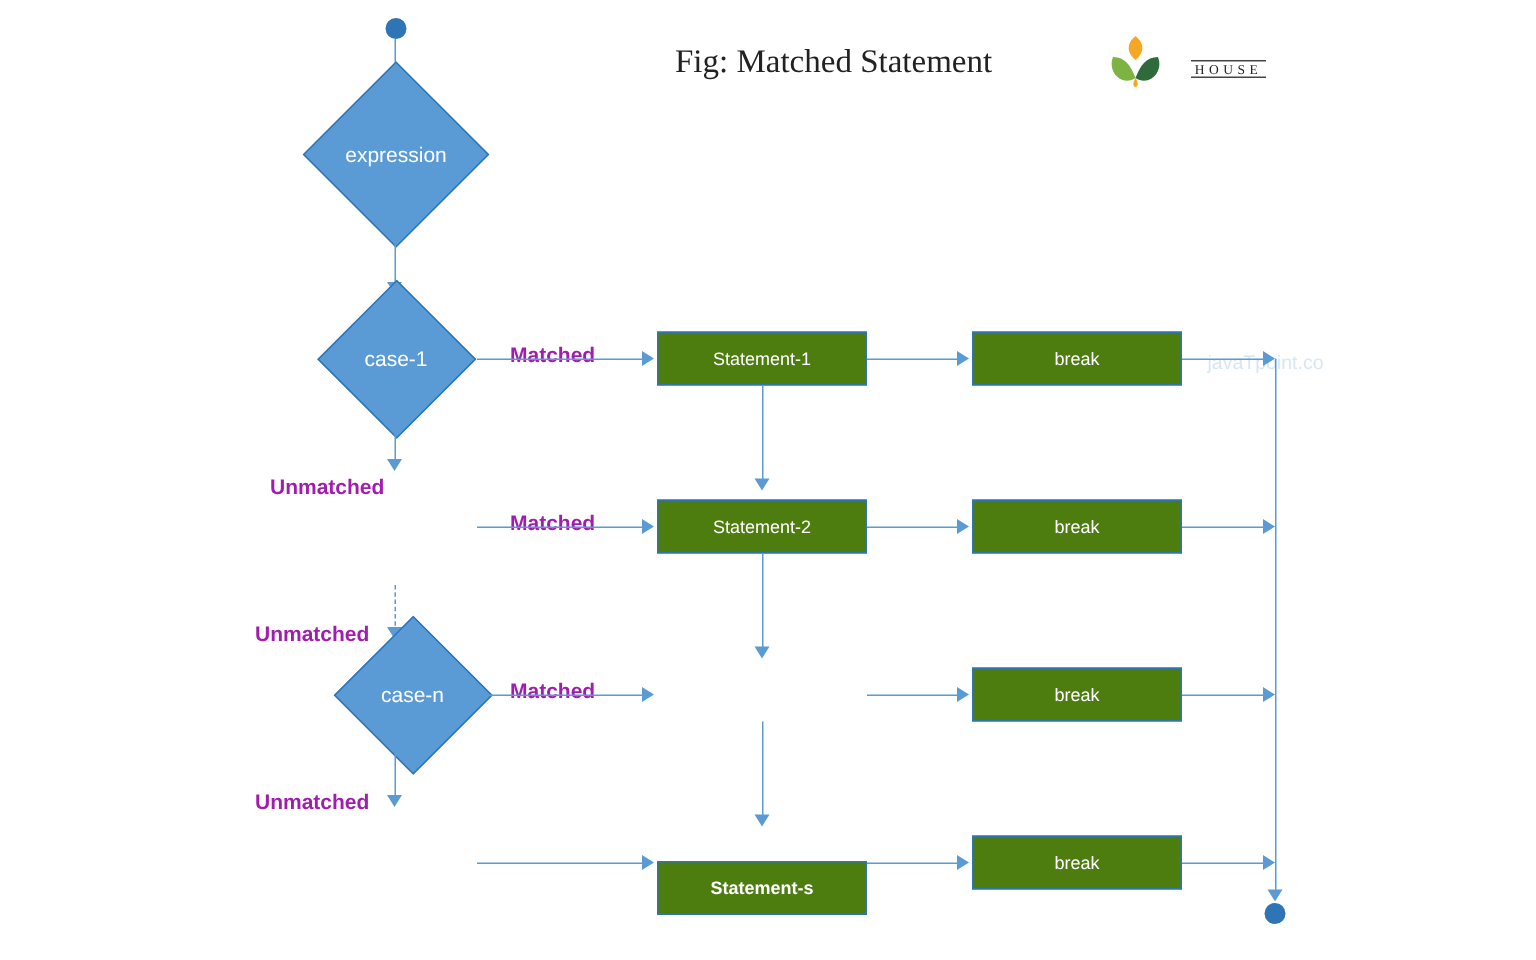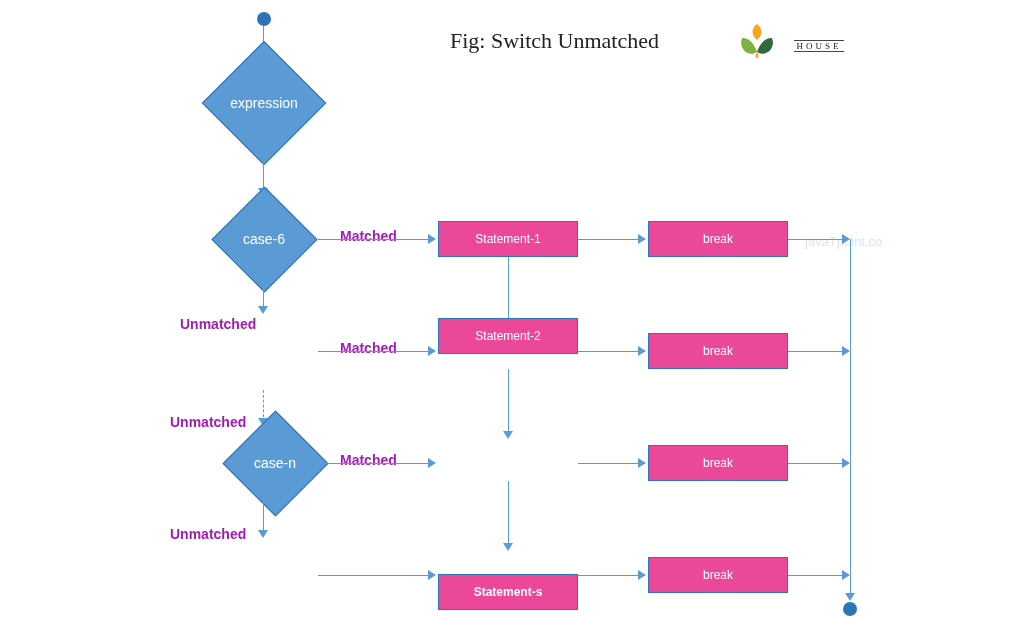--- a/index.html
+++ b/index.html
@@ -67,21 +67,21 @@
     height: 88px;
   }
   .diamond .label {
     position: relative;
     color: #fff;
     font-size: 14px;
     z-index: 2;
   }
   .rect {
     position: absolute;
-    background: #ec4899;
+    background: #4d7c0f;
     border: 1px solid #2e75b6;
     color: #fff;
     font-size: 12px;
     display: flex;
     align-items: center;
     justify-content: center;
     width: 140px;
     height: 36px;
   }
   .start-dot, .end-dot {
@@ -129,21 +129,21 @@
     position: absolute;
     color: #d8e6f3;
     font-size: 13px;
   }
 </style>
 </head>
 <body>
 
 <div class="canvas">
 
-  <div class="title" style="left:450px; top:28px;">Fig: Switch Unmatched</div>
+  <div class="title" style="left:450px; top:28px;">Fig: Matched Statement</div>
 
   <div class="logo-wrap" style="left:730px; top:18px;">
     <svg width="54" height="54" viewBox="0 0 54 54">
       <path d="M27 6 C22 10 20 16 27 22 C34 16 32 10 27 6 Z" fill="#f5a623"></path>
       <path d="M12 20 C8 30 18 40 27 34 C24 26 20 20 12 20 Z" fill="#7cb342"></path>
       <path d="M42 20 C46 30 36 40 27 34 C30 26 34 20 42 20 Z" fill="#2f6b3a"></path>
       <path d="M27 34 C22 42 32 42 27 34 Z" fill="#f5a623"></path>
     </svg>
     <div class="logo-text">
       <div class="sub">HOUSE</div>
@@ -159,21 +159,21 @@
   <div class="diamond" style="left:204px; top:68px;">
     <div class="shape big"></div>
     <div class="label">expression</div>
   </div>
 
   <div class="vline" style="left:263px; top:160px; height:30px;"></div>
   <div class="arrow-down" style="left:258px; top:188px;"></div>
 
   <div class="diamond" style="left:204px; top:204px;">
     <div class="shape"></div>
-    <div class="label">case-6</div>
+    <div class="label">case-1</div>
   </div>
   <div class="edge-label" style="left:340px; top:200px;">Matched</div>
   <div class="hline" style="left:318px; top:239px; width:112px;"></div>
   <div class="arrow-right" style="left:428px; top:234px;"></div>
   <div class="rect" style="left:438px; top:221px;">
       <span>Statement-1</span>
     </div>
   <div class="hline" style="left:578px; top:239px; width:62px;"></div>
   <div class="arrow-right" style="left:638px; top:234px;"></div>
   <div class="rect" style="left:648px; top:221px;">
@@ -185,21 +185,21 @@
   <div class="edge-label" style="left:180px; top:288px;">Unmatched</div>
   <div class="vline" style="left:263px; top:278px; height:32px;"></div>
   <div class="arrow-down" style="left:258px; top:306px;"></div>
 
   <div class="vline" style="left:508px; top:257px; height:64px;"></div>
   <div class="arrow-down" style="left:503px; top:319px;"></div>
 
   <div class="edge-label" style="left:340px; top:312px;">Matched</div>
   <div class="hline" style="left:318px; top:351px; width:112px;"></div>
   <div class="arrow-right" style="left:428px; top:346px;"></div>
-  <div class="rect" style="left:438px; top:318px;">
+  <div class="rect" style="left:438px; top:333px;">
       <span>Statement-2</span>
     </div>
   <div class="hline" style="left:578px; top:351px; width:62px;"></div>
   <div class="arrow-right" style="left:638px; top:346px;"></div>
   <div class="rect" style="left:648px; top:333px;">
       <span>break</span>
     </div>
   <div class="hline" style="left:788px; top:351px; width:56px;"></div>
   <div class="arrow-right" style="left:842px; top:346px;"></div>
 

